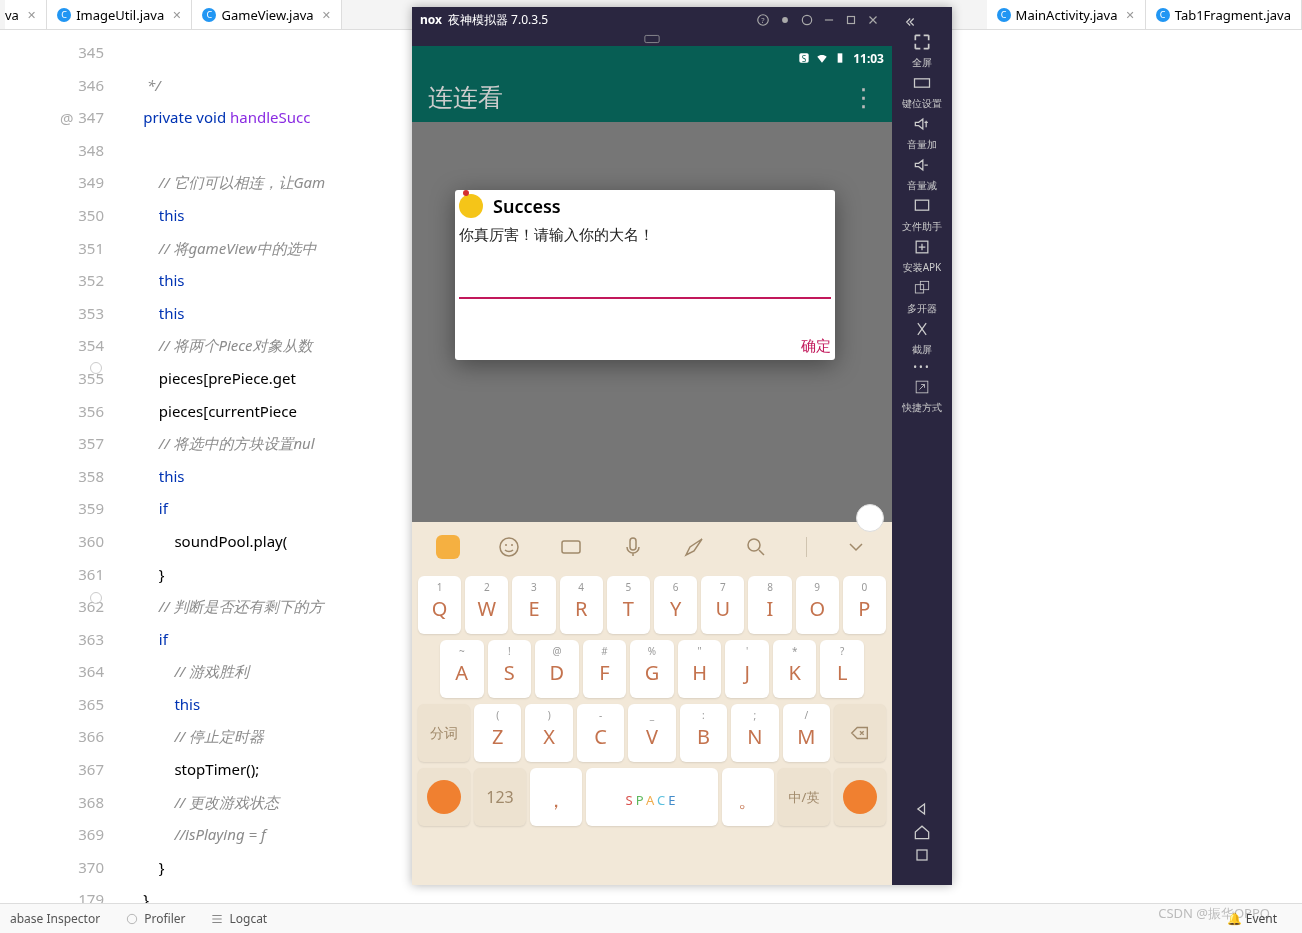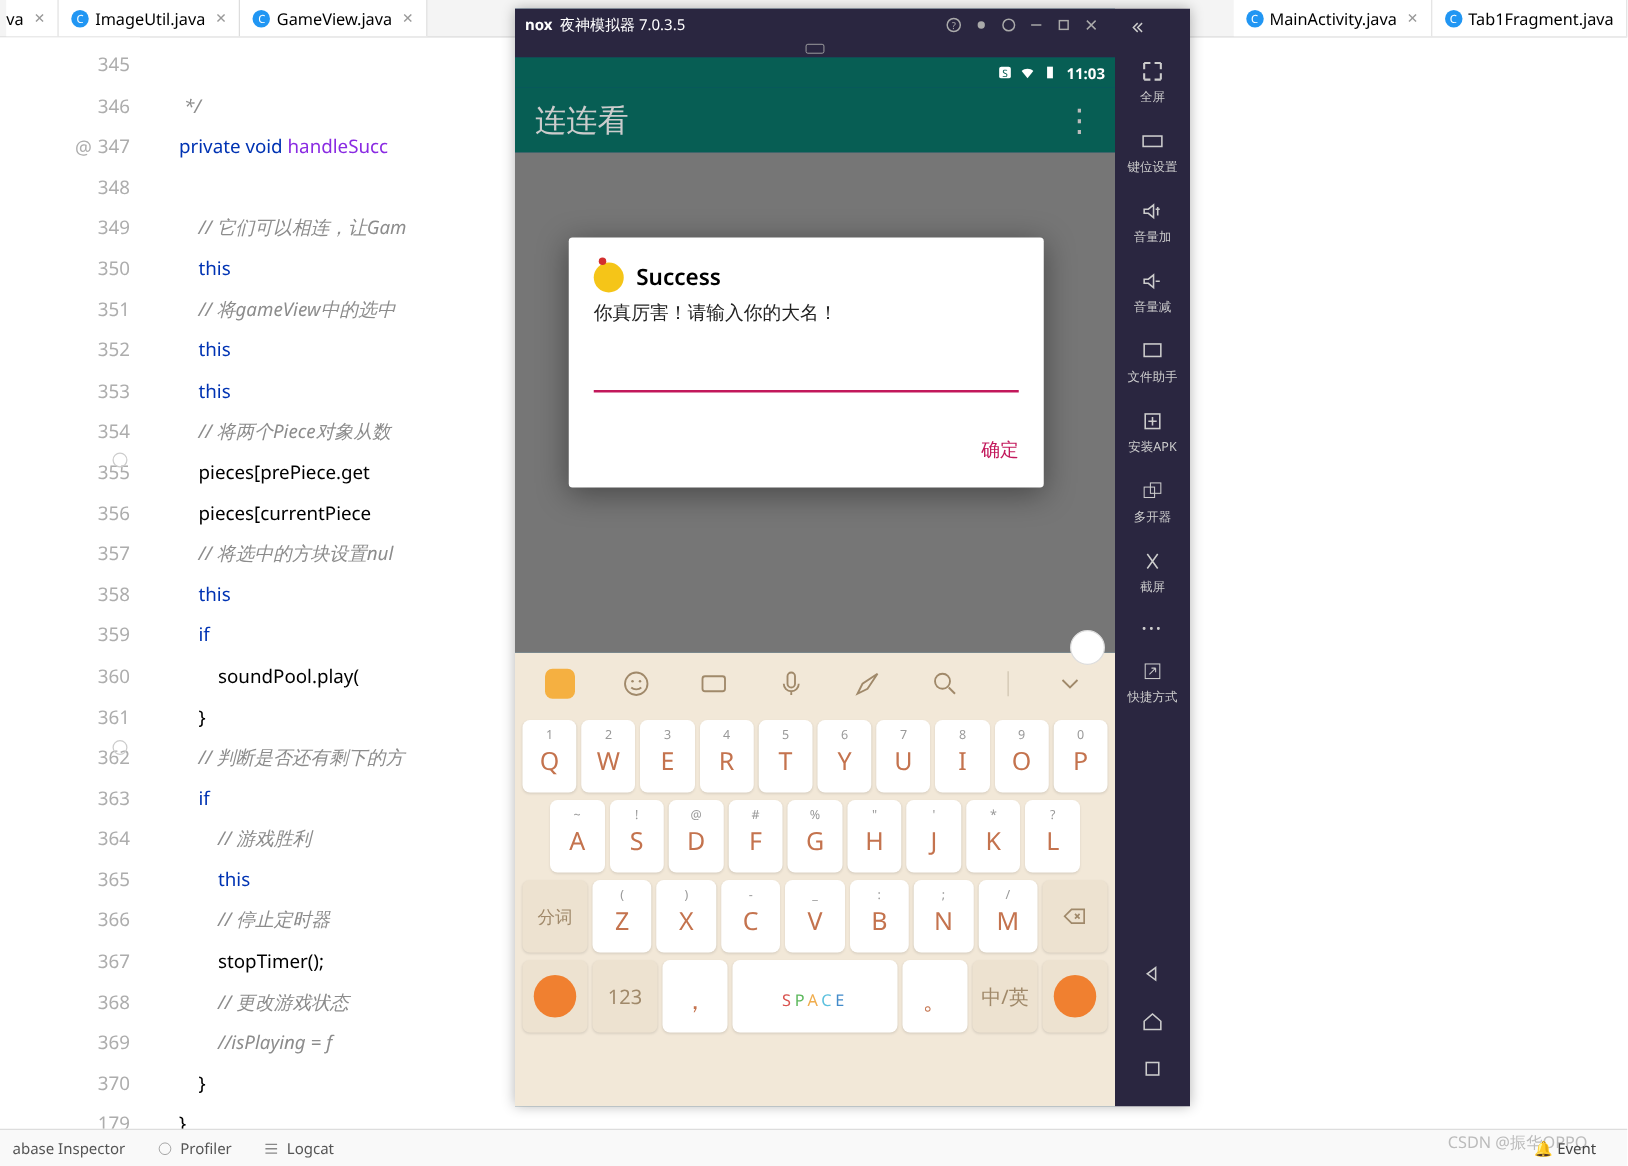--- a/index.html
+++ b/index.html
@@ -15,31 +15,31 @@
 .bp{position:absolute;left:90px;top:332px;width:12px;height:12px;border-radius:50%;border:1px solid #ccc}
 .bp2{top:562px}
 .code{flex:1;line-height:32.6px;padding-top:6px;white-space:pre}
 .k{color:#0033b3}
 .m{color:#8a2be2}
 .f{color:#871094}
 .cm{color:#8c8c8c;font-style:italic}
 .n{color:#1750eb}
 .hl{background:#fff2a8}
 .emu{position:absolute;left:412px;top:7px;width:540px;height:878px;display:flex;box-shadow:0 0 10px rgba(0,0,0,.3)}
-.emu-phone{width:480px;background:#0c4a6e;display:flex;flex-direction:column}
+.emu-phone{width:480px;background:#b91c1c;display:flex;flex-direction:column}
 .emu-title{height:25px;background:#2a2640;color:#fff;display:flex;align-items:center;padding:0 8px;font-size:12px}
 .emu-title .logo{font-weight:bold;margin-right:6px}
 .emu-title .sp{flex:1}
 .emu-title svg{width:14px;height:14px;fill:#aaa;margin:0 4px;cursor:pointer}
 .statusbar{height:24px;background:#075e54;display:flex;align-items:center;justify-content:flex-end;padding:0 8px;color:#fff;font-size:12px}
 .statusbar svg{width:14px;height:14px;fill:#fff;margin:0 2px}
 .appbar{height:52px;background:#075e54;display:flex;align-items:center;padding:0 16px;color:#ccc;font-size:25px}
 .appbar .dots{margin-left:auto;color:#bbb}
 .gray{background:#767676;flex:0 0 400px;position:relative}
-.dialog{position:absolute;left:43px;top:68px;width:380px;background:#fff;border-radius:3px;box-shadow:0 5px 25px rgba(0,0,0,.4);padding:20px}
+.dialog{position:absolute;left:43px;top:68px;width:380px;background:#fff;border-radius:3px;box-shadow:0 5px 25px rgba(0,0,0,.4);padding:4px}
 .dialog .dtitle{display:flex;align-items:center;font-size:18px;font-weight:600;margin-bottom:6px}
 .dialog .dicon{width:24px;height:24px;background:#f5c518;border-radius:50%;margin-right:10px;position:relative}
 .dialog .dicon:after{content:"";position:absolute;left:4px;top:-4px;width:6px;height:6px;background:#d32f2f;border-radius:50%}
 .dialog .dmsg{font-size:15px;color:#222}
 .dialog input{width:100%;border:none;border-bottom:2px solid #c2185b;outline:none;height:30px;margin-top:24px;font-size:15px}
 .dialog .dbtn{text-align:right;margin-top:36px;color:#c2185b;font-size:15px;cursor:pointer;font-weight:500}
 .kbd{flex:1;background:#f2e8d8;display:flex;flex-direction:column}
 .kbd-top{height:50px;display:flex;align-items:center;justify-content:space-around;padding:0 5px;position:relative}
 .kbd-top .face{position:absolute;right:8px;top:-18px;width:28px;height:28px;background:#fff;border-radius:50%;border:1px solid #ddd}
 .ktool{width:24px;height:24px;color:#a0896a}
@@ -49,21 +49,21 @@
 .key{background:#fff;border-radius:6px;flex:1;height:58px;display:flex;flex-direction:column;align-items:center;justify-content:center;position:relative;box-shadow:0 1px 2px rgba(0,0,0,.1);cursor:pointer}
 .key .sup{font-size:10px;color:#999;position:absolute;top:4px}
 .key .main{font-size:20px;color:#c4734e;margin-top:6px}
 .key.sm{flex:0 0 52px}
 .key.fn{background:#ede2d0;color:#a0896a;font-size:14px}
 .key.space{flex:2.5}
 .key.space .main{font-size:13px;letter-spacing:3px}
 .key.space .c1{color:#d9534f}.key.space .c2{color:#5cb85c}.key.space .c3{color:#f0ad4e}.key.space .c4{color:#5bc0de}.key.space .c5{color:#428bca}
 .key.img{background:#ede2d0}
 .key.img .tiger{width:34px;height:34px;background:#f08030;border-radius:50%}
-.emu-side{width:60px;background:#2a2640;display:flex;flex-direction:column;align-items:center;padding-top:8px;gap:18px}
+.emu-side{width:60px;background:#2a2640;display:flex;flex-direction:column;align-items:center;padding-top:8px;gap:3px}
 .sbtn{color:#ccc;font-size:10px;text-align:center;cursor:pointer;display:flex;flex-direction:column;align-items:center;gap:3px}
 .sbtn svg{width:20px;height:20px;fill:#ccc}
 .bottom{position:absolute;bottom:0;left:0;right:0;height:30px;border-top:1px solid #ddd;background:#f9f9f9;display:flex;align-items:center;padding:0 10px;font-size:12px;color:#555}
 .bottom .item{margin-right:25px;cursor:pointer;display:flex;align-items:center;gap:5px}
 .watermark{position:absolute;right:32px;bottom:10px;color:#bbb;font-size:13px}
 .event{position:absolute;right:25px;bottom:6px;font-size:12px;color:#444}
 </style>
 </head>
 <body>
 
@@ -365,21 +365,21 @@
           <div class="key sm">
               <span class="main">，</span>
             </div>
           <div class="key space">
               <span class="main"><span class="c1">S</span><span class="c2">P</span><span class="c3">A</span><span class="c4">C</span><span class="c5">E</span></span>
             </div>
           <div class="key sm">
               <span class="main">。</span>
             </div>
           <div class="key fn sm">
-              <span style="font-size:16px">中/英</span>
+              <span style="font-size:13px">中/英</span>
             </div>
           <div class="key img sm">
               <div class="tiger"></div>
             </div>
         </div>
       </div>
     </div>
   </div>
   <div class="emu-side">
     <svg width="14" style="align-self:flex-start;margin-left:10px" viewBox="0 0 24 24">

